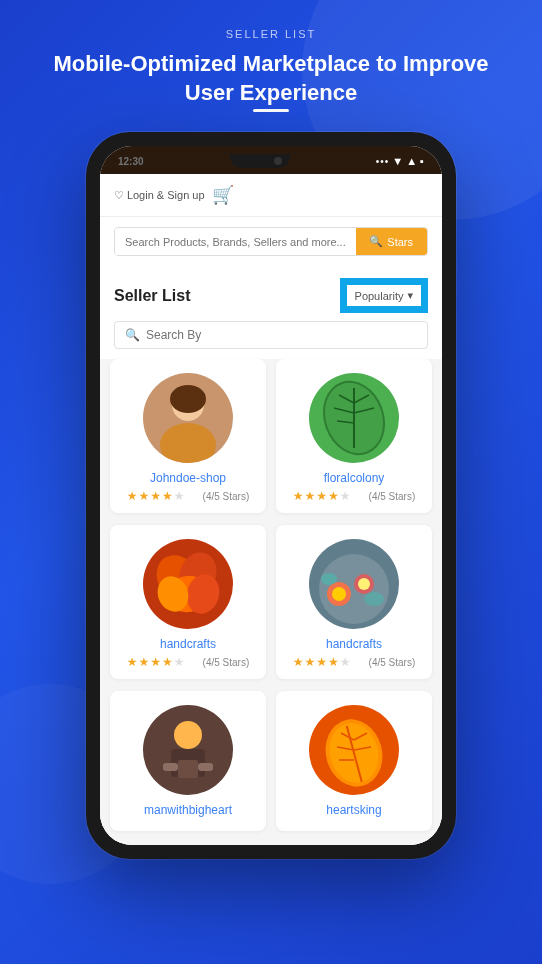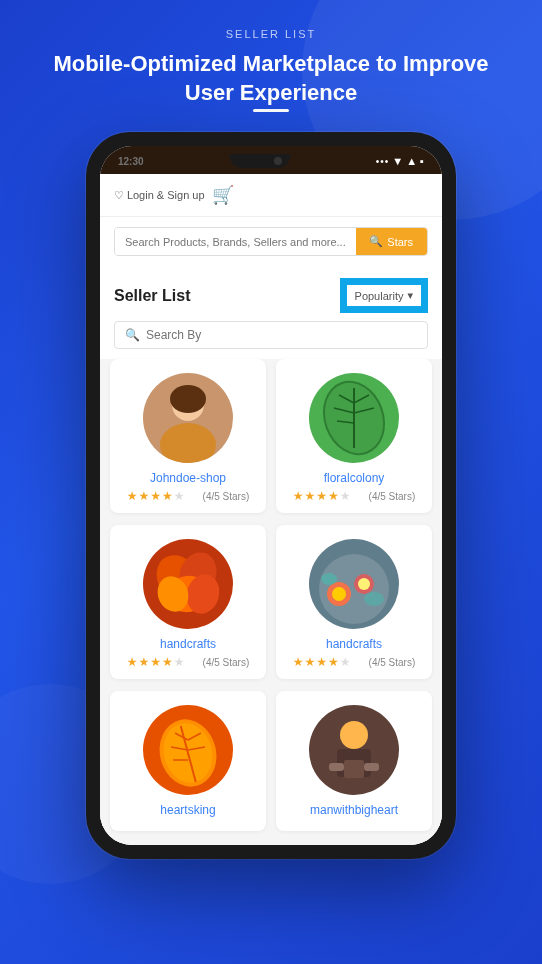--- a/index.html
+++ b/index.html
@@ -458,42 +458,42 @@
               <span class="star">★</span>
               <span class="star">★</span>
               <span class="star">★</span>
               <span class="star">★</span>
               <span class="star-half">★</span>
               <span class="rating-text">(4/5 Stars)</span>
             </div>
           </div>
           <div class="seller-card">
             <div class="seller-avatar"><svg viewBox="0 0 90 90" xmlns="http://www.w3.org/2000/svg">
+    <rect width="90" height="90" fill="#5d4037"></rect>
+    <circle cx="45" cy="30" r="14" fill="#ffb74d"></circle>
+    <rect x="28" y="44" width="34" height="28" rx="4" fill="#4e342e"></rect>
+    <rect x="35" y="55" width="20" height="18" rx="2" fill="#6d4c41"></rect>
+    <rect x="20" y="58" width="15" height="8" rx="3" fill="#8d6e63"></rect>
+    <rect x="55" y="58" width="15" height="8" rx="3" fill="#8d6e63"></rect>
+  </svg></div>
+            <div class="seller-name">manwithbigheart</div>
+            <div class="stars-row"></div>
+          </div>
+          <div class="seller-card">
+            <div class="seller-avatar"><svg viewBox="0 0 90 90" xmlns="http://www.w3.org/2000/svg">
     <rect width="90" height="90" fill="#e65100"></rect>
     <ellipse cx="45" cy="48" rx="28" ry="34" fill="#ff8f00" transform="rotate(-15,45,48)"></ellipse>
     <ellipse cx="45" cy="48" rx="24" ry="30" fill="#ffa000" transform="rotate(-15,45,48)"></ellipse>
     <line x1="45" y1="20" x2="45" y2="78" stroke="#e65100" stroke-width="2" transform="rotate(-15,45,48)"></line>
     <line x1="45" y1="35" x2="32" y2="28" stroke="#e65100" stroke-width="1.5"></line>
     <line x1="45" y1="45" x2="28" y2="42" stroke="#e65100" stroke-width="1.5"></line>
     <line x1="45" y1="55" x2="30" y2="55" stroke="#e65100" stroke-width="1.5"></line>
     <line x1="45" y1="35" x2="58" y2="28" stroke="#e65100" stroke-width="1.5"></line>
     <line x1="45" y1="45" x2="62" y2="42" stroke="#e65100" stroke-width="1.5"></line>
   </svg></div>
             <div class="seller-name">heartsking</div>
             <div class="stars-row"></div>
           </div>
-          <div class="seller-card">
-            <div class="seller-avatar"><svg viewBox="0 0 90 90" xmlns="http://www.w3.org/2000/svg">
-    <rect width="90" height="90" fill="#5d4037"></rect>
-    <circle cx="45" cy="30" r="14" fill="#ffb74d"></circle>
-    <rect x="28" y="44" width="34" height="28" rx="4" fill="#4e342e"></rect>
-    <rect x="35" y="55" width="20" height="18" rx="2" fill="#6d4c41"></rect>
-    <rect x="20" y="58" width="15" height="8" rx="3" fill="#8d6e63"></rect>
-    <rect x="55" y="58" width="15" height="8" rx="3" fill="#8d6e63"></rect>
-  </svg></div>
-            <div class="seller-name">manwithbigheart</div>
-            <div class="stars-row"></div>
-          </div>
         </div>
 
     </div>
   </div>
 </div>
 
 </body></html>

